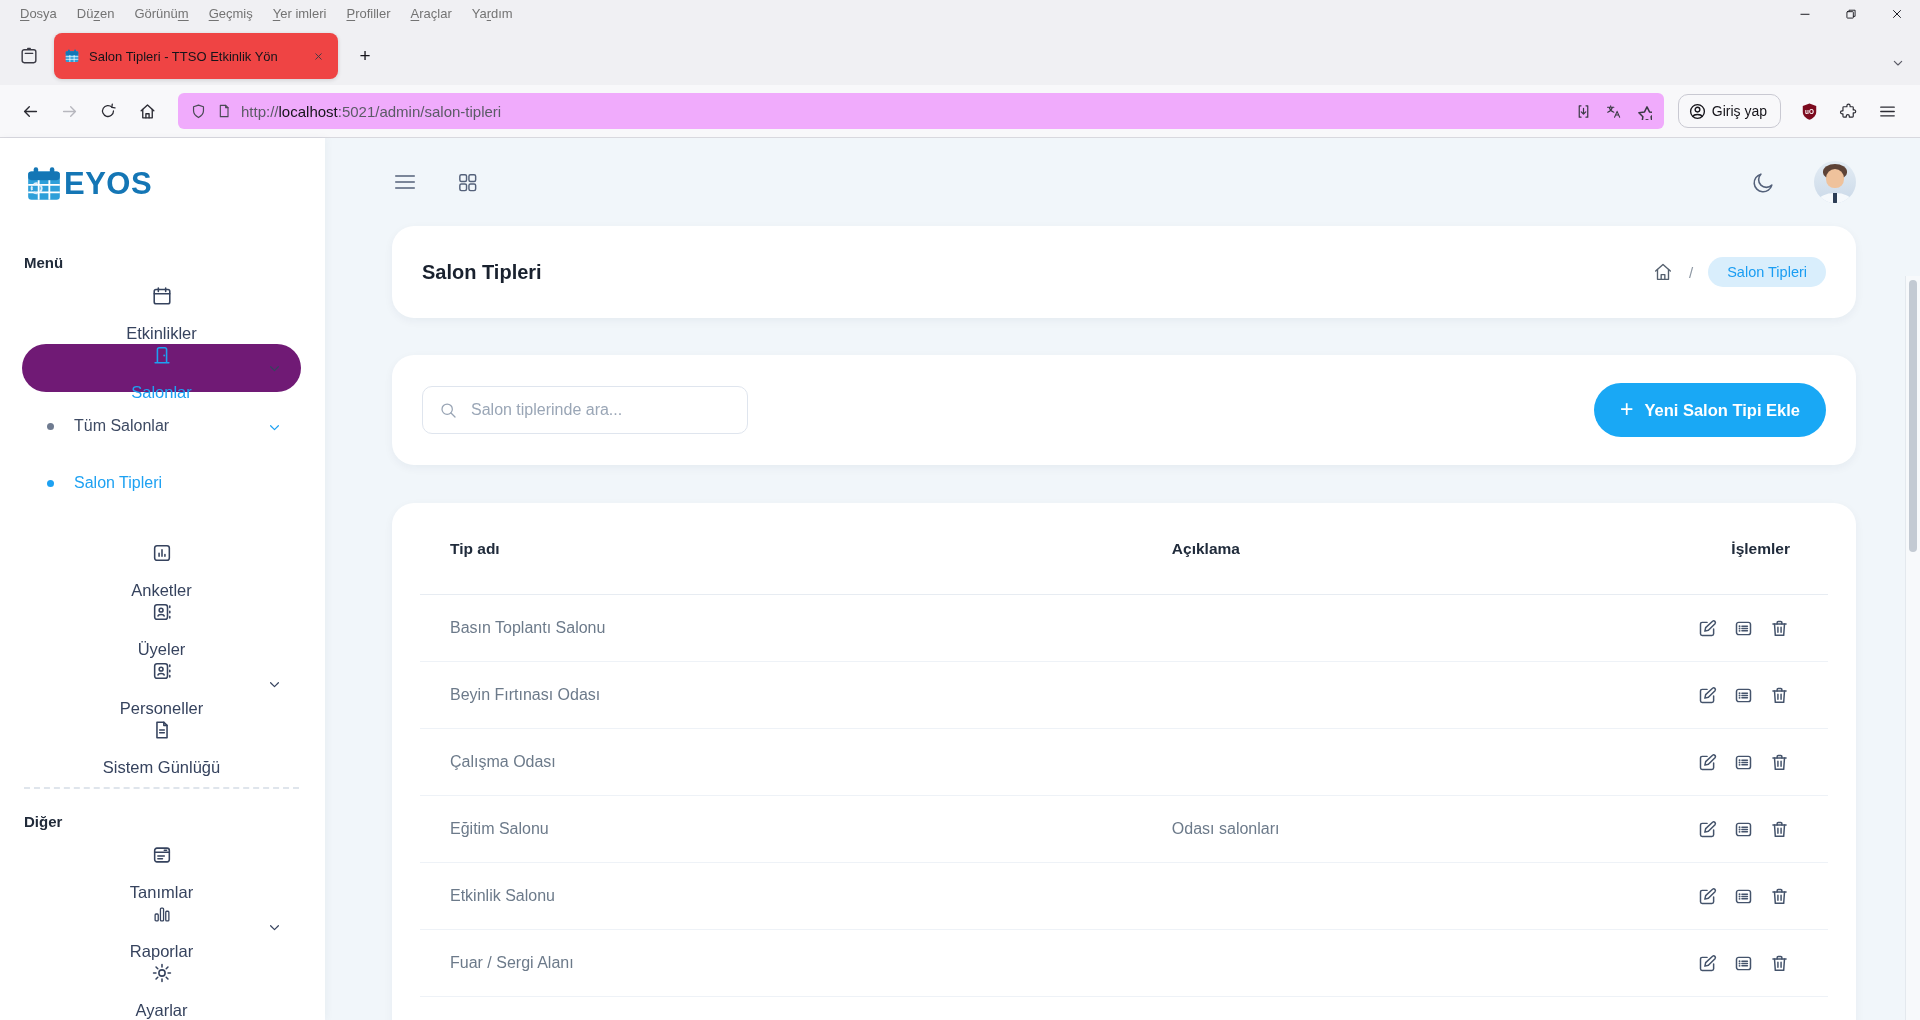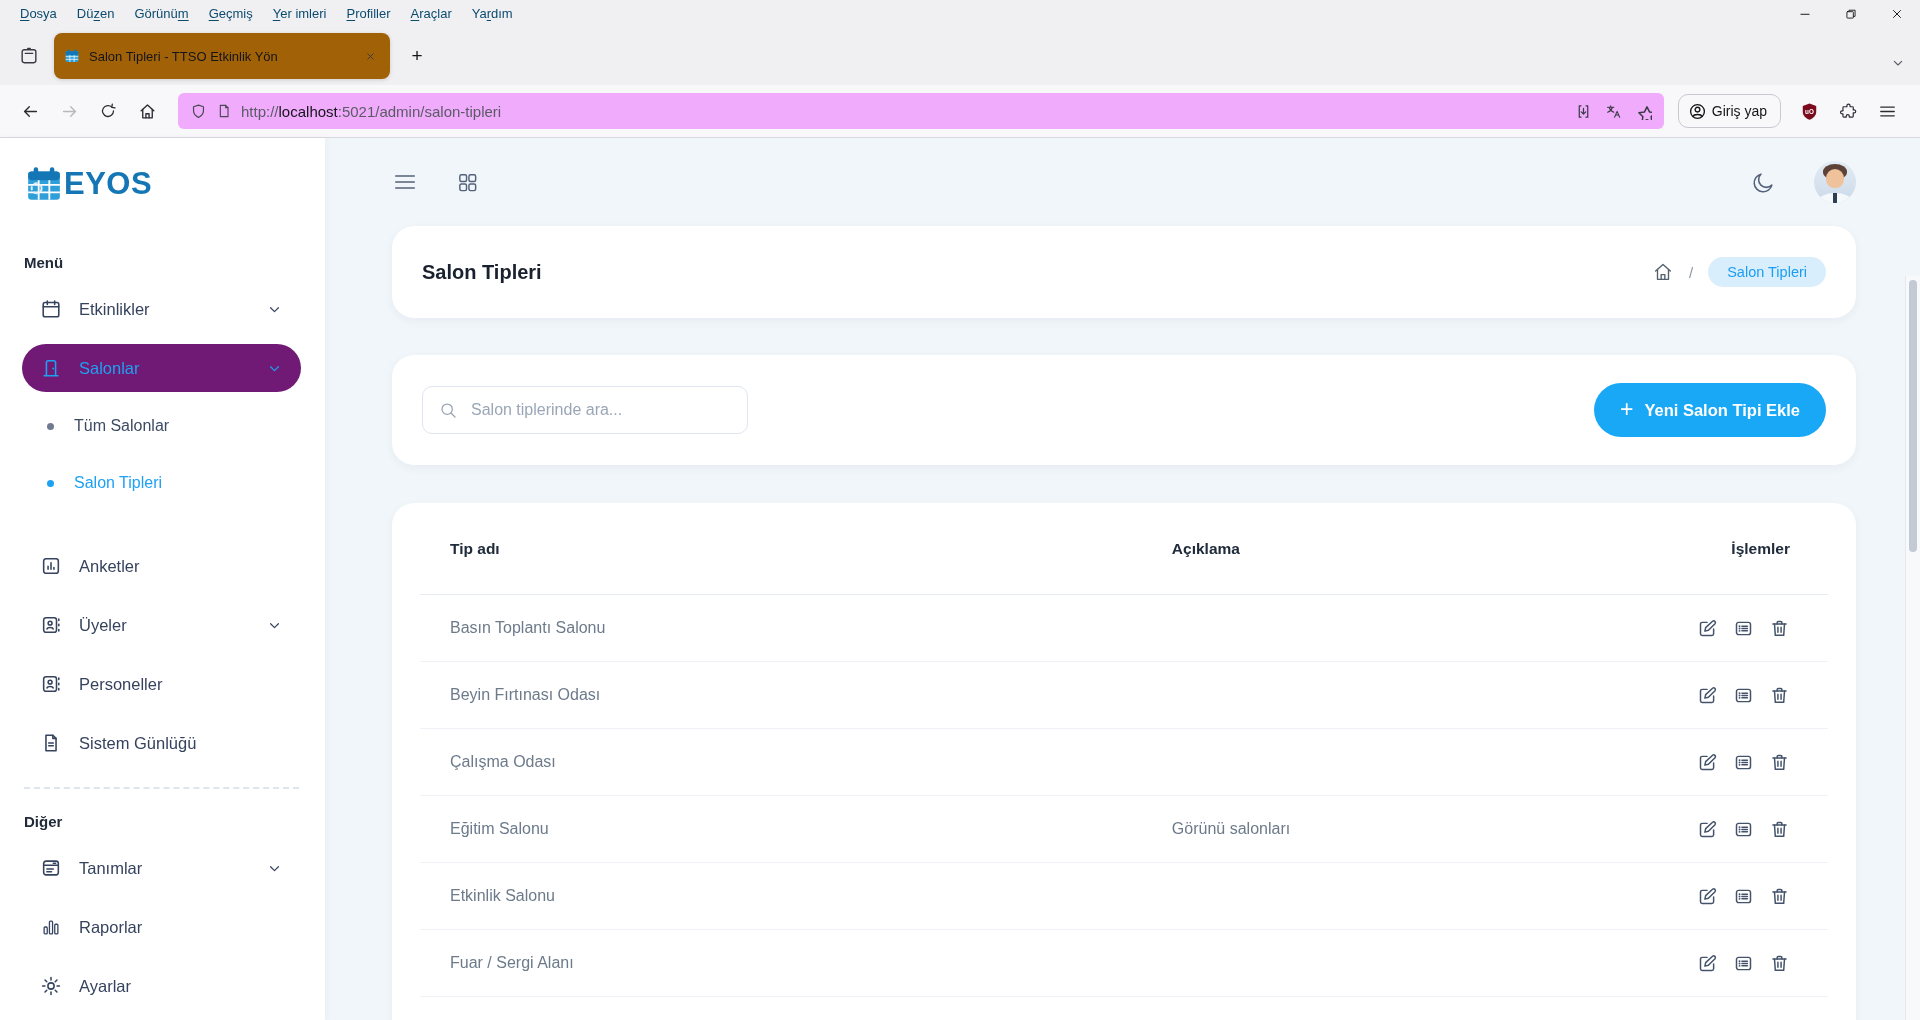--- a/index.html
+++ b/index.html
@@ -2,29 +2,29 @@
 <html><head>
 <meta charset="utf-8">
 <style>
   * { margin:0; padding:0; box-sizing:border-box; }
   html,body { width:1920px; height:1020px; overflow:hidden; }
   body { font-family:"Liberation Sans", sans-serif; }
   .root { position:relative; width:1920px; height:1020px; background:#f1f6fa; overflow:hidden; }
   .ic { stroke:currentColor; fill:none; stroke-width:1.7; stroke-linecap:round; stroke-linejoin:round; flex:none; }
 
   
-  .menubar { height:27px; background:#f0f0f3; display:flex; align-items:center; padding-left:10px; font-size:13px; color:#0c4a6e; }
+  .menubar { height:27px; background:#f0f0f3; display:flex; align-items:center; padding-left:10px; font-size:13px; color:#737373; }
   .mi { padding:3px 10px; border-radius:4px; cursor:default; }
   .mi u { text-underline-offset:2px; }
   .win-controls { margin-left:auto; display:flex; height:100%; }
   .wc { width:46px; height:27px; display:flex; align-items:center; justify-content:center; color:#1b1b21; }
 
   .tabbar { height:58px; background:#f0f0f3; display:flex; align-items:center; padding:0 12px; position:relative; }
   .tool-sq { width:34px; height:34px; border-radius:6px; display:flex; align-items:center; justify-content:center; color:#3a3a44; }
-  .tab { width:336px; height:46px; margin-left:8px; background:#a16207; border-radius:8px; box-shadow:0 1px 4px rgba(0,0,0,.14); display:flex; align-items:center; gap:9px; padding:0 10px; font-size:13px; color:#15141a; }
+  .tab { width:284px; height:46px; margin-left:8px; background:#ef4444; border-radius:8px; box-shadow:0 1px 4px rgba(0,0,0,.14); display:flex; align-items:center; gap:9px; padding:0 10px; font-size:13px; color:#15141a; }
   .tab-title { flex:1; white-space:nowrap; overflow:hidden; }
   .tab-close { width:20px; height:20px; border-radius:4px; display:flex; align-items:center; justify-content:center; color:#3a3a44; }
   .newtab { margin-left:10px; font-size:19px; color:#15141a; }
   .alltabs { position:absolute; right:14px; bottom:10px; color:#5b5b66; }
 
   .navbar { height:53px; background:#f8f8fa; border-bottom:1px solid #d8d8de; display:flex; align-items:center; padding:0 12px; }
   .nav-btn { width:36px; height:36px; border-radius:6px; display:flex; align-items:center; justify-content:center; color:#2b2b33; margin-right:3px; }
   .nav-btn.disabled { color:#b7b7be; }
   .urlbar { flex:1; height:36px; margin:0 10px; background:#f0abfc; border-radius:6px; display:flex; align-items:center; gap:9px; padding:0 12px; color:#4a4a55; }
   .url-text { flex:1; font-size:15px; color:#5b5b66; white-space:nowrap; overflow:hidden; }
@@ -33,21 +33,21 @@
   .signin { height:34px; border:1px solid #c9c9d2; border-radius:10px; display:flex; align-items:center; gap:5px; padding:0 13px 0 9px; font-size:14px; color:#15141a; background:transparent; margin:0 10px 0 4px; }
 
   
   .viewport { position:absolute; top:138px; left:0; right:0; bottom:0; display:flex; }
 
   .sidebar { width:325px; background:#fff; padding:20px 24px 0 22px; box-shadow:2px 0 8px rgba(20,40,80,.04); flex:none; }
   .logo-row { display:flex; align-items:center; gap:0; padding:6px 0 0 2px; cursor:pointer; }
   .logo-text { font-size:31px; font-weight:bold; color:#1476b5; letter-spacing:.5px; }
   .section-label { font-size:15px; font-weight:bold; color:#212b3a; margin:50px 0 14px 2px; }
   .section-label.other { margin-top:24px; }
-  .s-item { height:48px; border-radius:24px; display:flex; align-items:center; gap:17px; padding:0 18px; color:#36435e; font-size:16.5px; margin-bottom:11px; cursor:pointer; }
+  .s-item { height:48px; border-radius:24px; display:flex; align-items:center; gap:17px; padding:0 18px; color:#36435e; font-size:16.5px; margin-bottom:11px; cursor:pointer;flex-direction:column; }
   .s-item .chev { margin-left:auto; color:#36435e; }
   .s-item.active { background:#701a75; color:#1da1f2; }
   .s-item.active .chev { color:#1da1f2; }
   .s-sub { height:46px; display:flex; align-items:center; gap:20px; padding-left:25px; color:#3d4a63; font-size:16px; margin-bottom:11px; cursor:pointer; }
   .s-sub .dot { width:7px; height:7px; border-radius:50%; background:#6f7b90; flex:none; }
   .s-sub.active { color:#1da1f2; }
   .s-sub.active .dot { background:#1da1f2; }
   .s-sub.last { margin-bottom:36px; }
   .divider { border-top:2px dashed #dfe5ec; margin:20px 2px 0; }
 
@@ -561,21 +561,21 @@
               </button>
             <button class="act">
                 <svg class="ic" width="21" height="21">
                   <use href="#i-trash"></use>
                 </svg>
               </button>
           </span>
         </div>
         <div class="trow">
           <span class="td-name">Eğitim Salonu</span>
-          <span>Görünü salonları</span>
+          <span>Odası salonları</span>
           <span class="td-actions">
             <button class="act">
                 <svg class="ic" width="21" height="21">
                   <use href="#i-edit"></use>
                 </svg>
               </button>
             <button class="act">
                 <svg class="ic" width="21" height="21">
                   <use href="#i-list"></use>
                 </svg>

